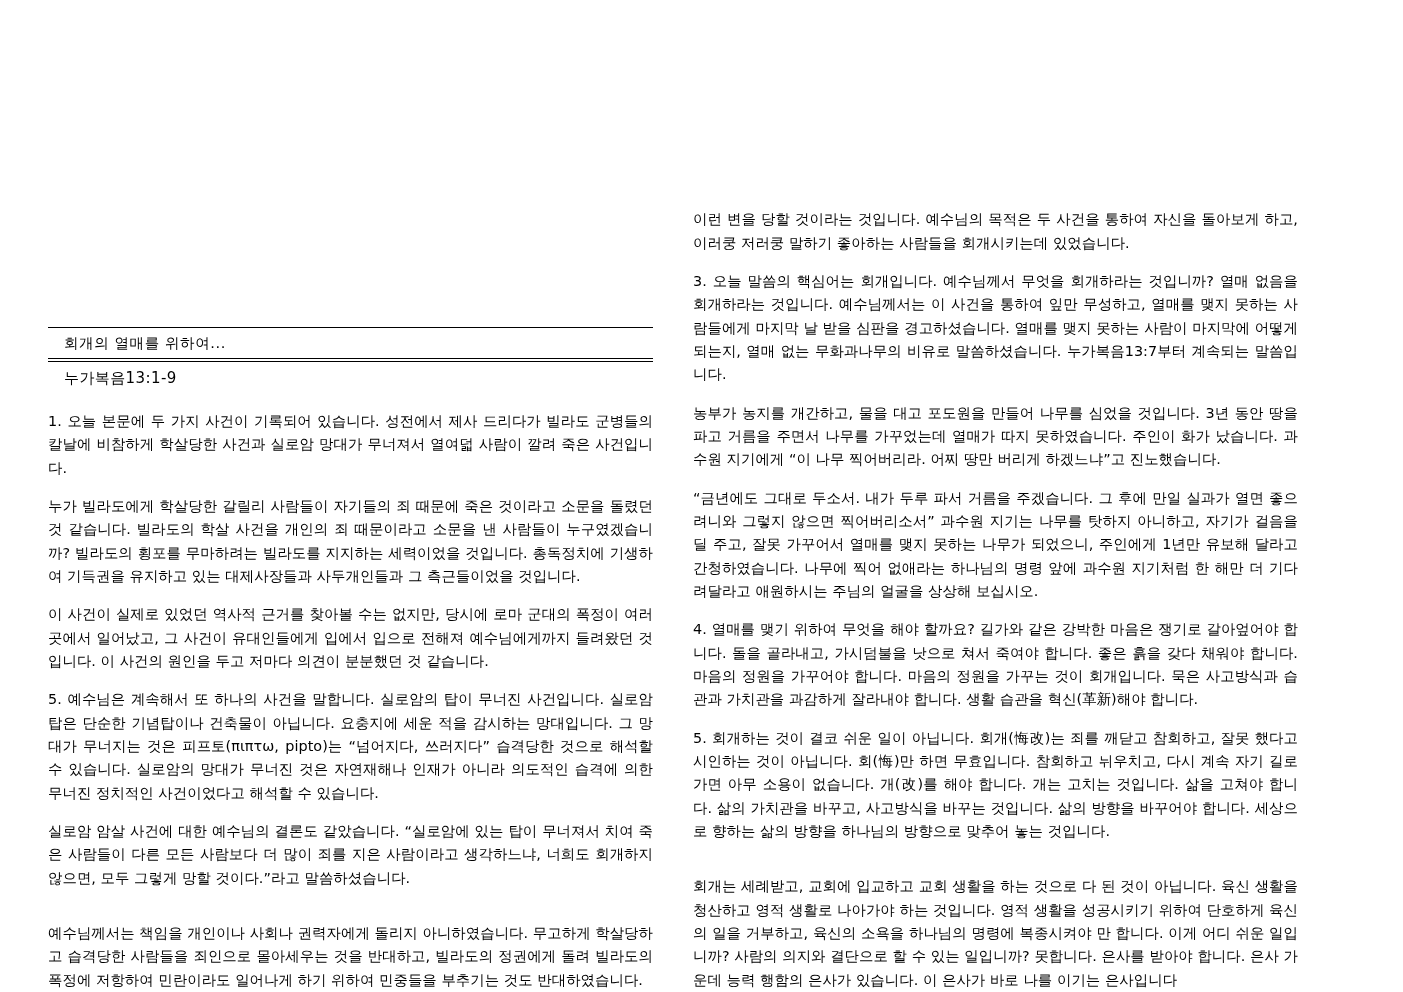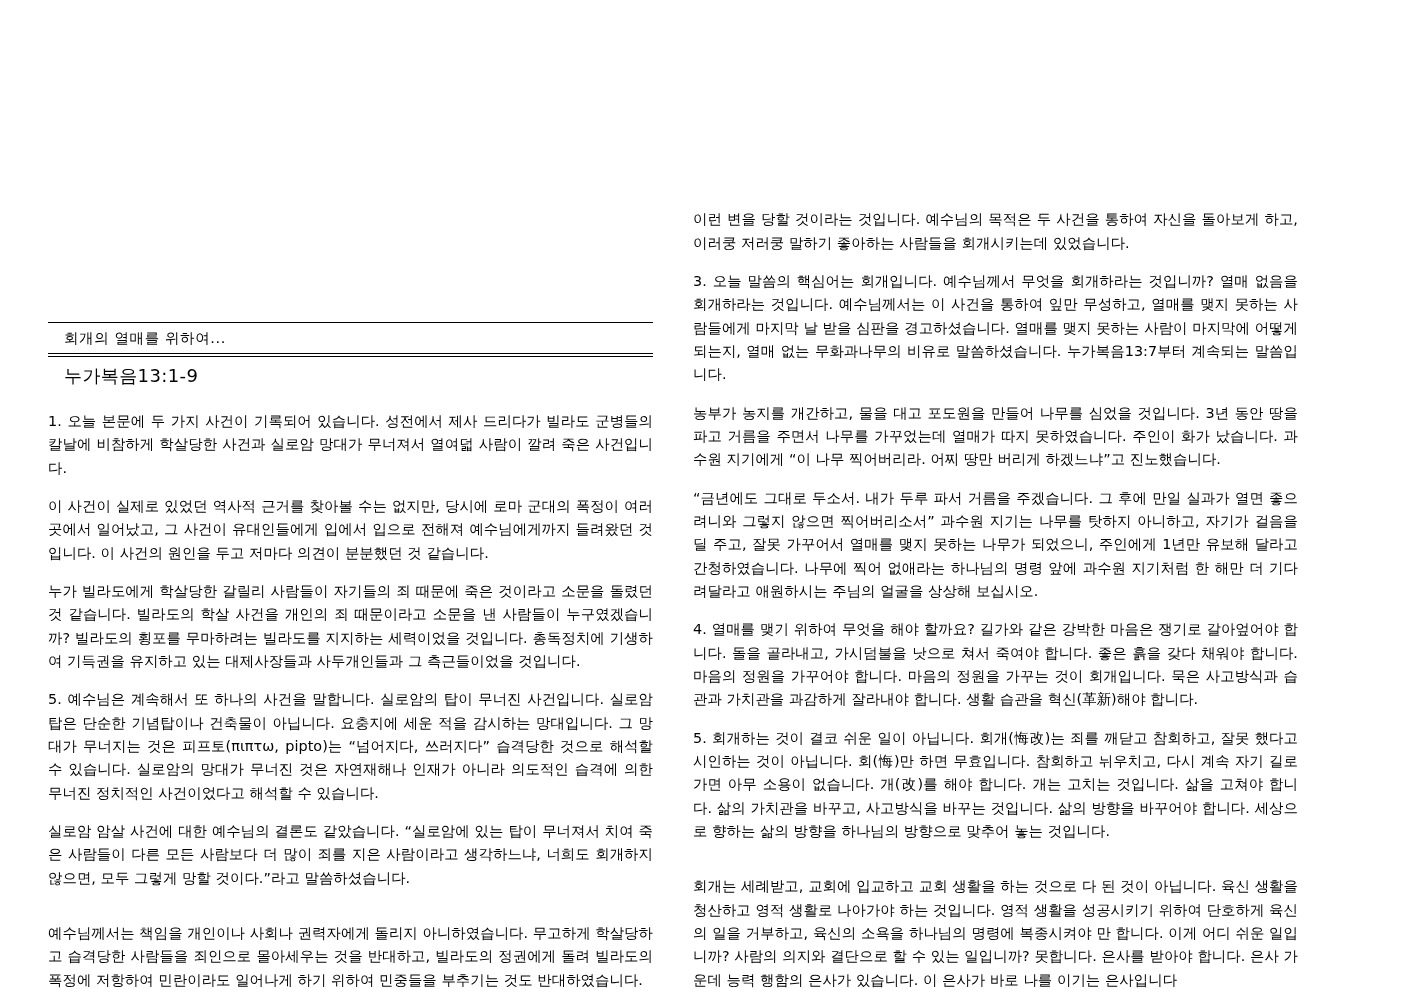--- a/index.html
+++ b/index.html
@@ -52,21 +52,21 @@
   }
   .double-rule {
     border-top: 1px solid #000;
     border-bottom: 1px solid #000;
     height: 2px;
     box-sizing: content-box;
     margin: 0;
   }
   .scripture-line {
     padding: 7px 0 4px 16px;
-    font-size: 18px;
+    font-size: 15px;
     letter-spacing: 0.4px;
   }
   
   p.para {
     margin: 0 0 15px 0;
     font-size: 14.4px;
     line-height: 1.62;
     text-align: justify;
     text-justify: inter-character;
     word-break: break-all;
@@ -89,22 +89,22 @@
     <div class="col left">
 
       <div class="doc-header">
         <div class="rule thin"></div>
         <div class="title-line">회개의 열매를 위하여...</div>
         <div class="double-rule"></div>
         <div class="scripture-line">누가복음13:1-9</div>
       </div>
 
       <p class="para">1. 오늘 본문에 두 가지 사건이 기록되어 있습니다. 성전에서 제사 드리다가 빌라도 군병들의 칼날에 비참하게 학살당한 사건과 실로암 망대가 무너져서 열여덟 사람이 깔려 죽은 사건입니다.</p>
+      <p class="para">누가 빌라도에게 학살당한 갈릴리 사람들이 자기들의 죄 때문에 죽은 것이라고 소문을 돌렸던 것 같습니다. 빌라도의 학살 사건을 개인의 죄 때문이라고 소문을 낸 사람들이 누구였겠습니까? 빌라도의 횡포를 무마하려는 빌라도를 지지하는 세력이었을 것입니다. 총독정치에 기생하여 기득권을 유지하고 있는 대제사장들과 사두개인들과 그 측근들이었을 것입니다.</p>
       <p class="para">이 사건이 실제로 있었던 역사적 근거를 찾아볼 수는 없지만, 당시에 로마 군대의 폭정이 여러 곳에서 일어났고, 그 사건이 유대인들에게 입에서 입으로 전해져 예수님에게까지 들려왔던 것입니다. 이 사건의 원인을 두고 저마다 의견이 분분했던 것 같습니다.</p>
-      <p class="para">누가 빌라도에게 학살당한 갈릴리 사람들이 자기들의 죄 때문에 죽은 것이라고 소문을 돌렸던 것 같습니다. 빌라도의 학살 사건을 개인의 죄 때문이라고 소문을 낸 사람들이 누구였겠습니까? 빌라도의 횡포를 무마하려는 빌라도를 지지하는 세력이었을 것입니다. 총독정치에 기생하여 기득권을 유지하고 있는 대제사장들과 사두개인들과 그 측근들이었을 것입니다.</p>
       <p class="para">5. 예수님은 계속해서 또 하나의 사건을 말합니다. 실로암의 탑이 무너진 사건입니다. 실로암 탑은 단순한 기념탑이나 건축물이 아닙니다. 요충지에 세운 적을 감시하는 망대입니다. 그 망대가 무너지는 것은 피프토(πιπτω, pipto)는 “넘어지다, 쓰러지다” 습격당한 것으로 해석할 수 있습니다. 실로암의 망대가 무너진 것은 자연재해나 인재가 아니라 의도적인 습격에 의한 무너진 정치적인 사건이었다고 해석할 수 있습니다.</p>
       <p class="para">실로암 암살 사건에 대한 예수님의 결론도 같았습니다. “실로암에 있는 탑이 무너져서 치여 죽은 사람들이 다른 모든 사람보다 더 많이 죄를 지은 사람이라고 생각하느냐, 너희도 회개하지 않으면, 모두 그렇게 망할 것이다.”라고 말씀하셨습니다.</p>
       <p class="para">예수님께서는 책임을 개인이나 사회나 권력자에게 돌리지 아니하였습니다. 무고하게 학살당하고 습격당한 사람들을 죄인으로 몰아세우는 것을 반대하고, 빌라도의 정권에게 돌려 빌라도의 폭정에 저항하여 민란이라도 일어나게 하기 위하여 민중들을 부추기는 것도 반대하였습니다.</p>
 
     </div>
 
     <div class="col right">
 
       <p class="para">이런 변을 당할 것이라는 것입니다. 예수님의 목적은 두 사건을 통하여 자신을 돌아보게 하고, 이러쿵 저러쿵 말하기 좋아하는 사람들을 회개시키는데 있었습니다.</p>
       <p class="para">3. 오늘 말씀의 핵심어는 회개입니다. 예수님께서 무엇을 회개하라는 것입니까? 열매 없음을 회개하라는 것입니다. 예수님께서는 이 사건을 통하여 잎만 무성하고, 열매를 맺지 못하는 사람들에게 마지막 날 받을 심판을 경고하셨습니다. 열매를 맺지 못하는 사람이 마지막에 어떻게 되는지, 열매 없는 무화과나무의 비유로 말씀하셨습니다. 누가복음13:7부터 계속되는 말씀입니다.</p>

